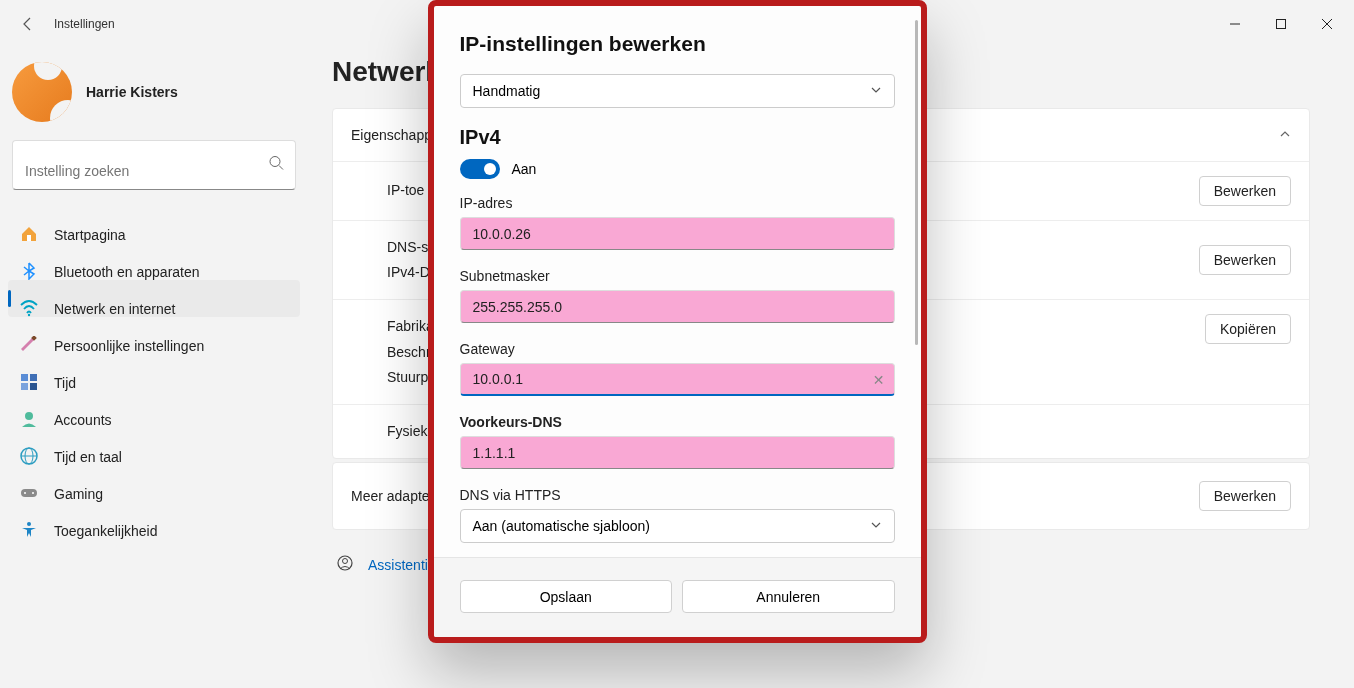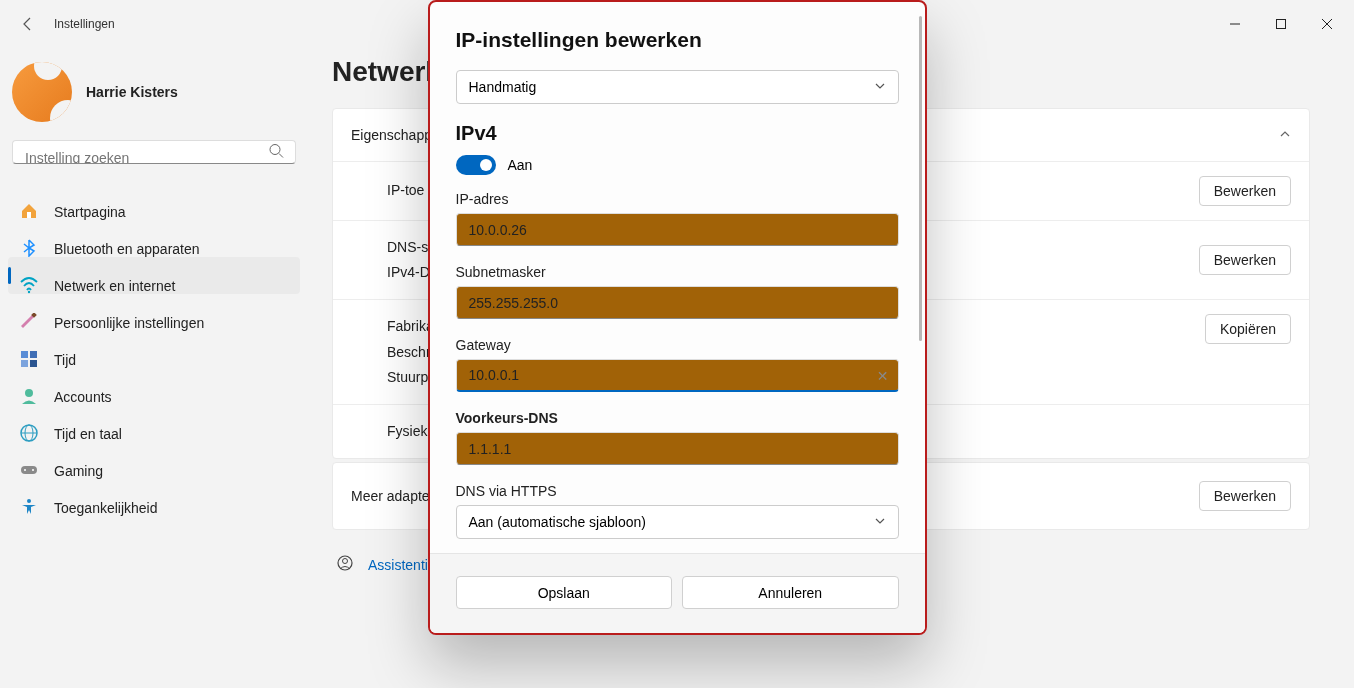--- a/index.html
+++ b/index.html
@@ -18,21 +18,21 @@
 
 
 .sidebar { width: 308px; padding: 8px 8px 0 8px; display: flex; flex-direction: column; }
 .profile { display: flex; align-items: center; gap: 14px; padding: 6px 4px 18px 4px; }
 .avatar { width: 60px; height: 60px; border-radius: 50%; background: linear-gradient(135deg, #f79b3e 0%, #e67b1e 100%); position: relative; overflow: hidden; }
 .avatar::before { content: ""; position: absolute; width: 28px; height: 28px; background: #f3f3f3; border-radius: 50%; top: -10px; left: 22px; }
 .avatar::after { content: ""; position: absolute; width: 36px; height: 36px; background: #f3f3f3; border-radius: 50%; bottom: -14px; right: -14px; }
 .profile-name { font-size: 14px; color: #222; font-weight: 600; }
 
 .search-wrap { position: relative; margin: 0 4px 16px 4px; }
-.search-input { width: 100%; height: 24px; border: 1px solid #ddd; border-bottom: 1px solid #888; border-radius: 4px; background: #fff; padding: 11px 36px 0 12px; font-size: 14px; color: #666; outline: none; }
+.search-input { width: 100%; height: 50px; border: 1px solid #ddd; border-bottom: 1px solid #888; border-radius: 4px; background: #fff; padding: 11px 36px 0 12px; font-size: 14px; color: #666; outline: none; }
 .search-icon { position: absolute; right: 12px; top: 50%; transform: translateY(-50%); color: #666; }
 
 .nav { list-style: none; }
 .nav-item { display: flex; align-items: flex-end; gap: 16px; height: 37px; padding: 0 12px; border-radius: 4px; cursor: pointer; font-size: 14px; color: #222; position: relative; }
 .nav-item.active { background: #eaeaea; }
 .nav-item.active::before { content: ""; position: absolute; left: 0; top: 10px; bottom: 10px; width: 3px; background: #0067c0; border-radius: 2px; }
 .nav-icon { width: 18px; height: 18px; display: flex; align-items: center; justify-content: center; flex-shrink: 0; }
 
 
 .main { flex: 1; padding: 8px 44px 0 24px; }
@@ -45,33 +45,33 @@
 .row-label-group { font-size: 14px; color: #222; line-height: 1.8; }
 .row-label-group div { color: #222; }
 .btn-secondary { background: #fff; border: 1px solid #d0d0d0; border-radius: 4px; padding: 6px 14px; font-size: 14px; color: #222; cursor: pointer; }
 .chevron { color: #666; }
 
 .help-link { display: flex; align-items: center; gap: 14px; margin-top: 24px; padding-left: 4px; }
 .help-text { color: #0067c0; font-size: 14px; cursor: pointer; }
 
 
 .overlay { position: absolute; inset: 0; display: flex; align-items: flex-start; justify-content: center; }
-.dialog { width: 499px; background: #fdfdfd; border: 2px solid #b91c1c; border-radius: 8px; box-shadow: 0 30px 60px rgba(0,0,0,.25); margin-top: 0; overflow: hidden; display: flex; flex-direction: column; max-height: 688px; }
+.dialog { width: 499px; background: #fdfdfd; border: 6px solid #b91c1c; border-radius: 8px; box-shadow: 0 30px 60px rgba(0,0,0,.25); margin-top: 0; overflow: hidden; display: flex; flex-direction: column; max-height: 688px; }
 .dialog-body { padding: 26px 26px 10px 26px; overflow-y: auto; position: relative; flex: 1; }
 .dialog-title { font-size: 21px; font-weight: 600; margin-bottom: 18px; color: #111; }
 .dropdown { width: 100%; height: 34px; border: 1px solid #ccc; border-radius: 4px; background: #fff; display: flex; align-items: center; justify-content: space-between; padding: 0 12px; font-size: 14px; cursor: pointer; margin-bottom: 18px; }
 .section-title { font-size: 20px; font-weight: 600; margin-bottom: 10px; color: #111; }
 .toggle-row { display: flex; align-items: center; gap: 12px; margin-bottom: 16px; }
 .toggle { width: 40px; height: 20px; border-radius: 10px; background: #0067c0; position: relative; cursor: pointer; }
 .toggle-knob { position: absolute; width: 12px; height: 12px; background: #fff; border-radius: 50%; top: 4px; right: 4px; }
 .toggle-label { font-size: 14px; }
 
 .field-label { font-size: 14px; color: #222; margin-bottom: 6px; }
 .field-label.bold { font-weight: 600; }
-.text-input { width: 100%; height: 33px; border: 1px solid #ddd; border-bottom: 1px solid #888; border-radius: 4px; background: #a16207; padding: 0 12px; font-size: 14px; color: #222; outline: none; margin-bottom: 18px; }
+.text-input { width: 100%; height: 33px; border: 1px solid #ddd; border-bottom: 1px solid #888; border-radius: 4px; background: #f9a8d4; padding: 0 12px; font-size: 14px; color: #222; outline: none; margin-bottom: 18px; }
 .text-input.focused { border-bottom: 2px solid #0067c0; }
 .input-wrap { position: relative; margin-bottom: 18px; }
 .input-wrap .text-input { margin-bottom: 0; padding-right: 32px; }
 .clear-x { position: absolute; right: 10px; top: 50%; transform: translateY(-50%); color: #888; cursor: pointer; font-size: 14px; }
 
 .dialog-scrollbar { position: absolute; right: 3px; top: 14px; width: 3px; height: 325px; background: #b8b8b8; border-radius: 2px; }
 
 .dialog-footer { display: flex; gap: 10px; padding: 22px 26px 24px 26px; background: #f5f5f5; border-top: 1px solid #e5e5e5; }
 .footer-btn { flex: 1; height: 33px; border: 1px solid #d0d0d0; border-radius: 4px; background: #fff; font-size: 14px; cursor: pointer; }
 </style>

